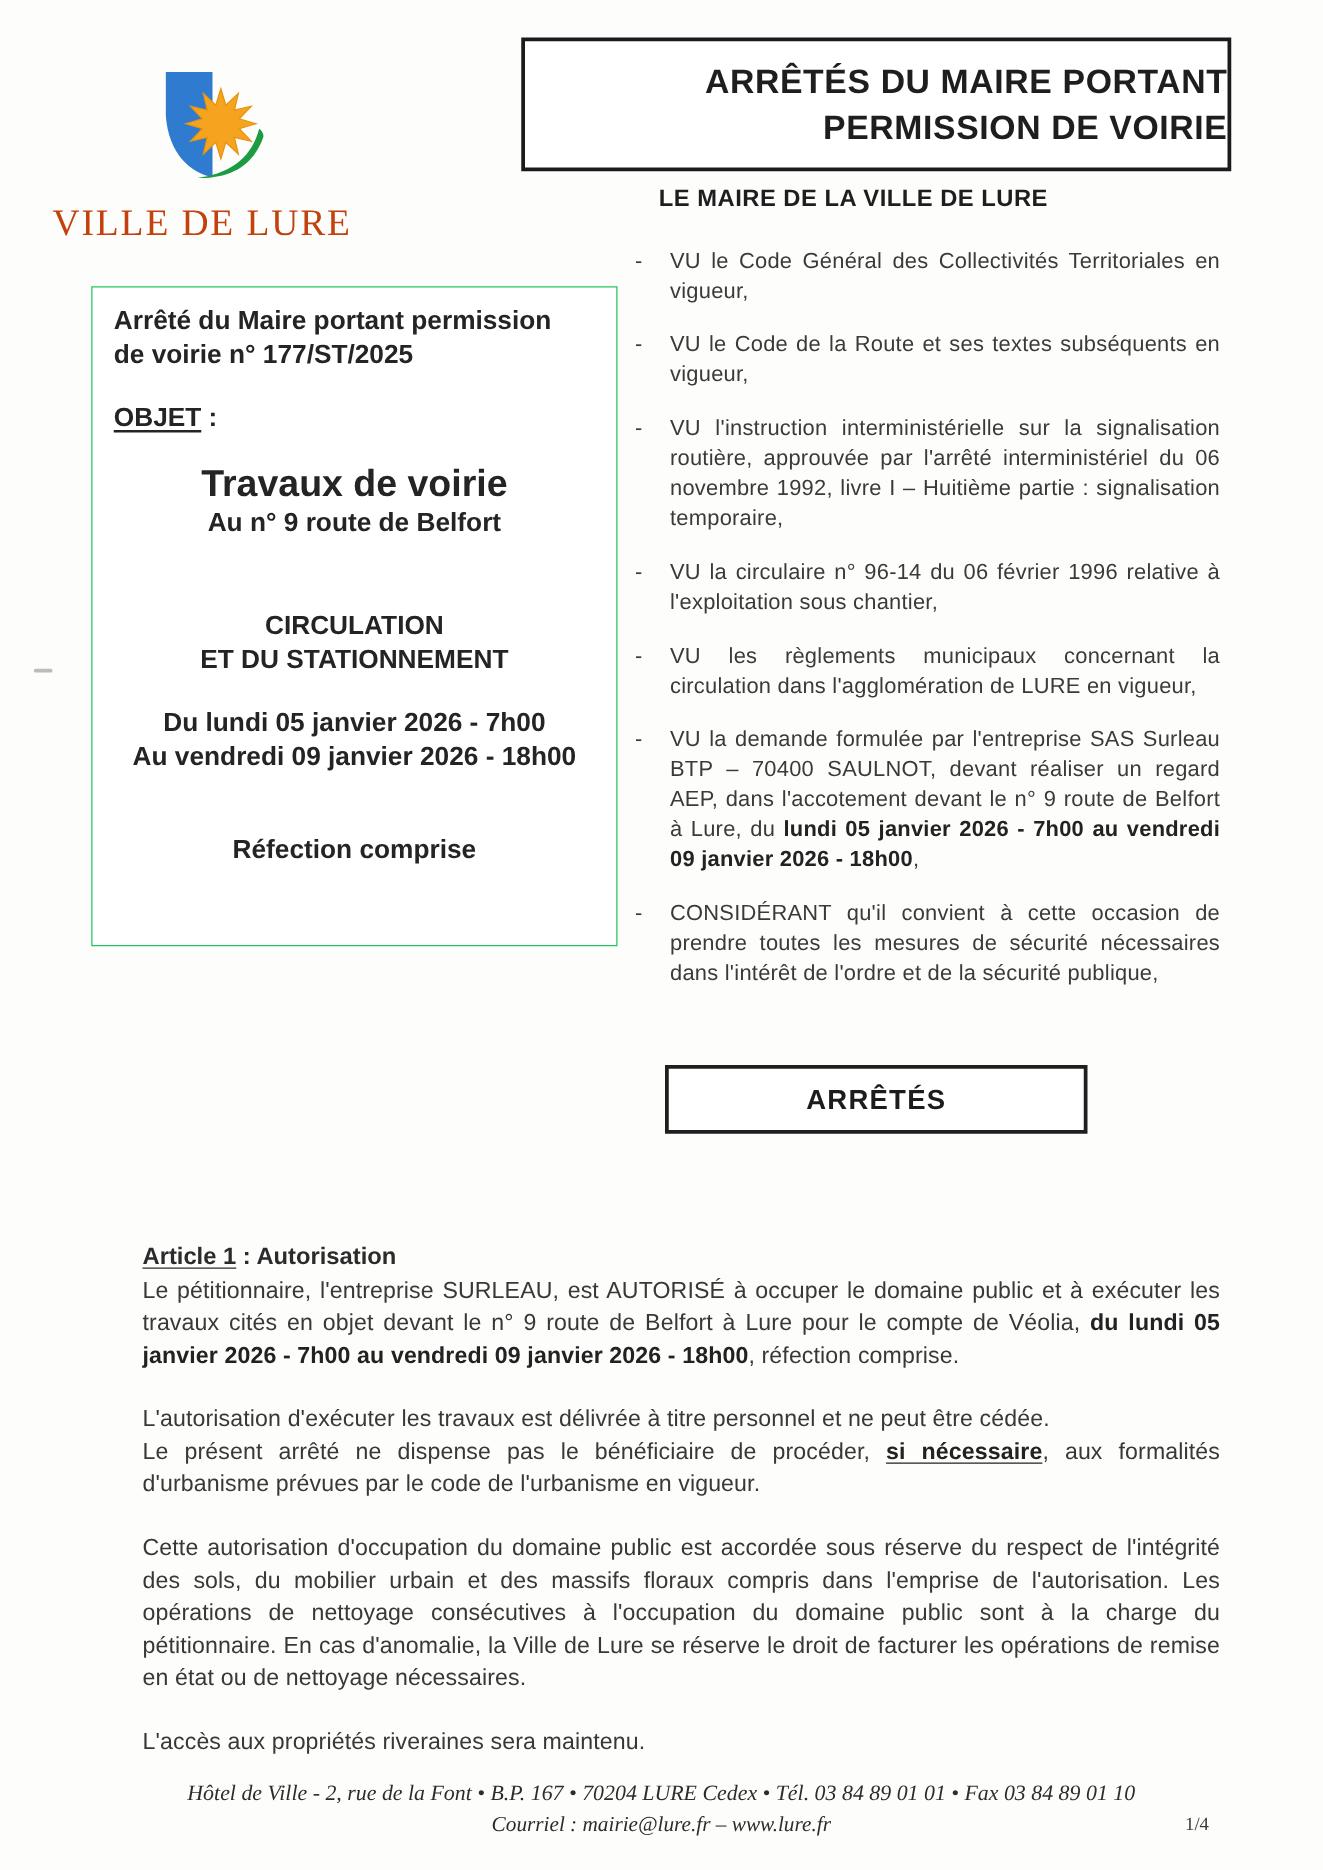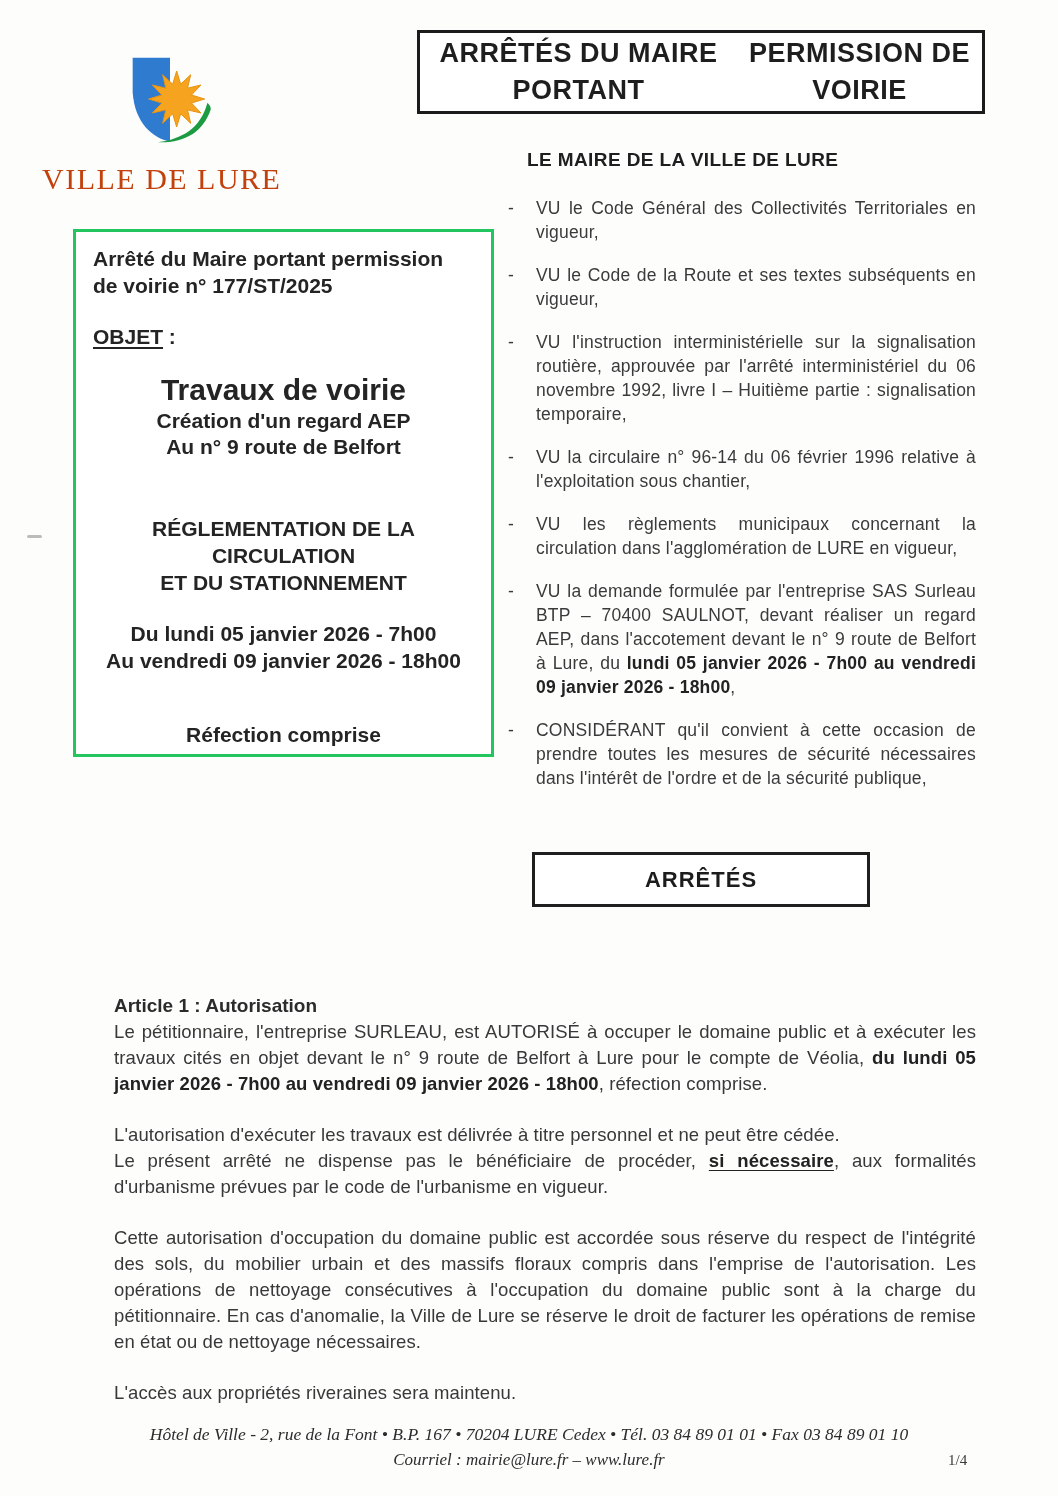--- a/index.html
+++ b/index.html
@@ -15,23 +15,23 @@
   }
   
   .logo-wrap { position:absolute; left:118px; top:52px; width:100px; height:94px; }
   .city-name {
     position:absolute; left:42px; top:162px; width:240px;
     font-family:"Liberation Serif", serif;
     font-size:30px; letter-spacing:1.5px; color:#c2410c; white-space:nowrap;
   }
   
   .title-box {
-    position:absolute; left:417px; top:30px; width:568px; height:84px;
+    position:absolute; left:417px; top:30px; width:568px; height:107px;
     border:3px solid #1b1b1b; background:#fff;
-    display:flex; flex-direction:row; align-items:center; justify-content:center;
+    display:flex; flex-direction:column; align-items:flex-end; justify-content:center;
     text-align:center;
   }
   .title-box .line {
     font-size:27px; font-weight:bold; color:#1e1e1e; line-height:37px; letter-spacing:.5px;
   }
   
   .mayor-heading {
     position:absolute; left:527px; top:149px;
     font-size:19px; font-weight:bold; color:#1e1e1e; letter-spacing:.4px;
   }
@@ -48,35 +48,35 @@
   
   .arrete-box {
     position:absolute; left:532px; top:852px; width:338px; height:55px;
     border:3px solid #1f1f1f; background:#fff;
     display:flex; align-items:center; justify-content:center;
   }
   .arrete-box .label { font-size:22px; font-weight:bold; color:#1c1c1c; letter-spacing:1px; }
   
   .summary-box {
     position:absolute; left:73px; top:229px; width:421px; height:528px;
-    border:3px solid #22c55e; background:#fff;
+    border:1px solid #22c55e; background:#fff;
     padding:13px 17px 0 17px;
   }
   .summary-box .ref { font-size:21px; font-weight:bold; color:#242424; line-height:27px; }
   .summary-box .objet { margin-top:26px; font-size:21px; font-weight:bold; color:#242424; }
   .summary-box .objet .u { text-decoration:underline; text-underline-offset:3px; }
   .summary-box .work-title { margin-top:23px; text-align:center; font-size:30px; font-weight:bold; color:#242424; line-height:36px; }
   .summary-box .work-sub { text-align:center; font-size:21px; font-weight:bold; color:#242424; line-height:26px; }
   .summary-box .reglement { margin-top:55px; text-align:center; font-size:21px; font-weight:bold; color:#242424; line-height:27px; }
   .summary-box .period { margin-top:24px; text-align:center; font-size:21px; font-weight:bold; color:#242424; line-height:27px; }
   .summary-box .note { margin-top:49px; text-align:center; font-size:21px; font-weight:bold; color:#242424; }
   
   .article { position:absolute; left:114px; top:995px; width:862px; }
   .article-heading { font-size:19px; font-weight:bold; color:#2b2b2b; margin-bottom:2px; }
-  .article-heading .u { text-underline-offset:3px; }
+  .article-heading .u { text-decoration:underline; text-underline-offset:3px; }
   .article p {
     font-size:18.5px; line-height:26px; color:#383838; text-align:justify; letter-spacing:.1px;
   }
   .article .blk { margin-top:25px; }
   .article b { color:#222; }
   .emph { font-weight:bold; text-decoration:underline; text-underline-offset:3px; color:#222; }
   
   .footer {
     position:absolute; left:0; top:1422px; width:1058px; text-align:center;
     font-family:"Liberation Serif", serif; color:#2c2c2c;font-style:italic;
@@ -117,24 +117,22 @@
 
   <div class="summary-box">
     <div class="ref">
       <div>Arrêté du Maire portant permission</div>
       <div>de voirie n° 177/ST/2025</div>
     </div>
     <div class="objet">
       <span class="u">OBJET</span><span> :</span>
     </div>
     <div class="work-title">Travaux de voirie</div>
-    <div class="work-sub">Création d'un regard AEP</div>
     <div class="work-sub">Au n° 9 route de Belfort</div>
     <div class="reglement">
-      <div>RÉGLEMENTATION DE LA</div>
       <div>CIRCULATION</div>
       <div>ET DU STATIONNEMENT</div>
     </div>
     <div class="period">
       <div>Du lundi 05 janvier 2026 - 7h00</div>
       <div>Au vendredi 09 janvier 2026 - 18h00</div>
     </div>
     <div class="note">Réfection comprise</div>
   </div>
 

